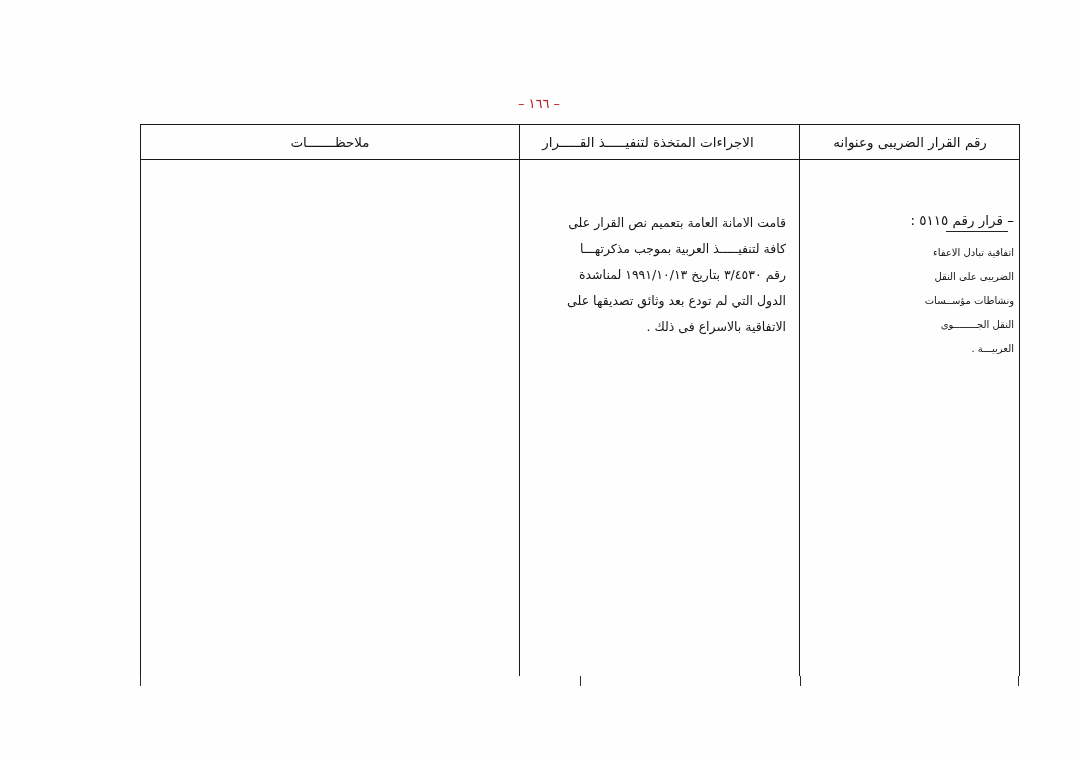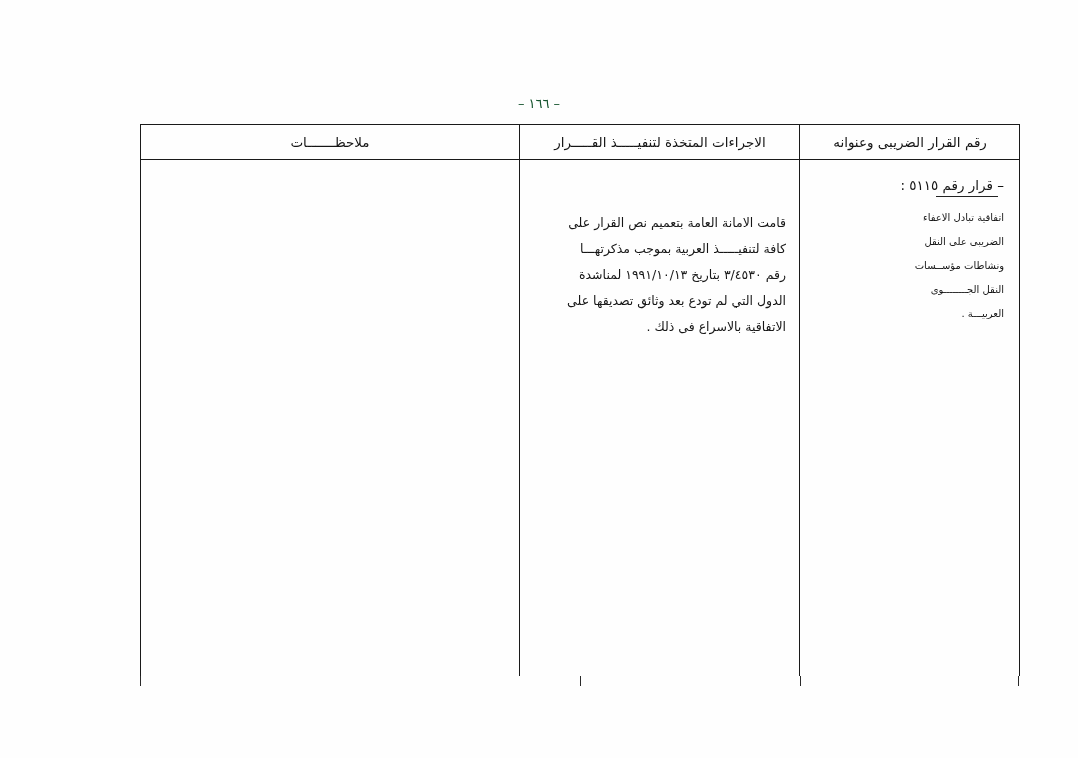--- a/index.html
+++ b/index.html
@@ -24,21 +24,21 @@
 
   
   .page-number {
     position: absolute;
     top: 96px;
     left: 0;
     width: 1078px;
     text-align: center;
     font-size: 13px;
     letter-spacing: 1px;
-    color: #14532d;
+    color: #b91c1c;
     direction: rtl;
   }
 
   
   .table-frame {
     position: absolute;
     top: 124px;
     left: 140px;
     width: 880px;
     height: 552px;
@@ -78,31 +78,31 @@
     display: flex;
     align-items: center;
     justify-content: center;
     font-size: 13.5px;
     color: #151515;
     white-space: nowrap;
     direction: rtl;
     margin-left: 44px;
   }
   .head-cell.c1 { right: 0;     width: 220px; }
-  .head-cell.c2 { right: 220px; width: 280px; text-align: right; }
+  .head-cell.c2 { right: 232px; width: 280px; text-align: right; }
   .head-cell.c3 { right: 500px; width: 380px; }
 
   
   .body-cell {
     position: absolute;
     top: 34px;
     box-sizing: border-box;
     direction: rtl;
   }
-  .body-cell.c1 { right: 0;     width: 220px; padding: 18px 16px 0 10px; }
+  .body-cell.c1 { right: 0;     width: 220px; padding: 18px 6px 0 10px; margin-top: 35px; }
   .body-cell.c2 { right: 220px; width: 280px; padding: 54px 14px 0 12px; }
   .body-cell.c3 { right: 500px; width: 380px; }
 
   .decision-no {
     font-size: 13.5px;
     color: #141414;
     margin-bottom: 3px;
     white-space: nowrap;
   }
   .rule-short {

